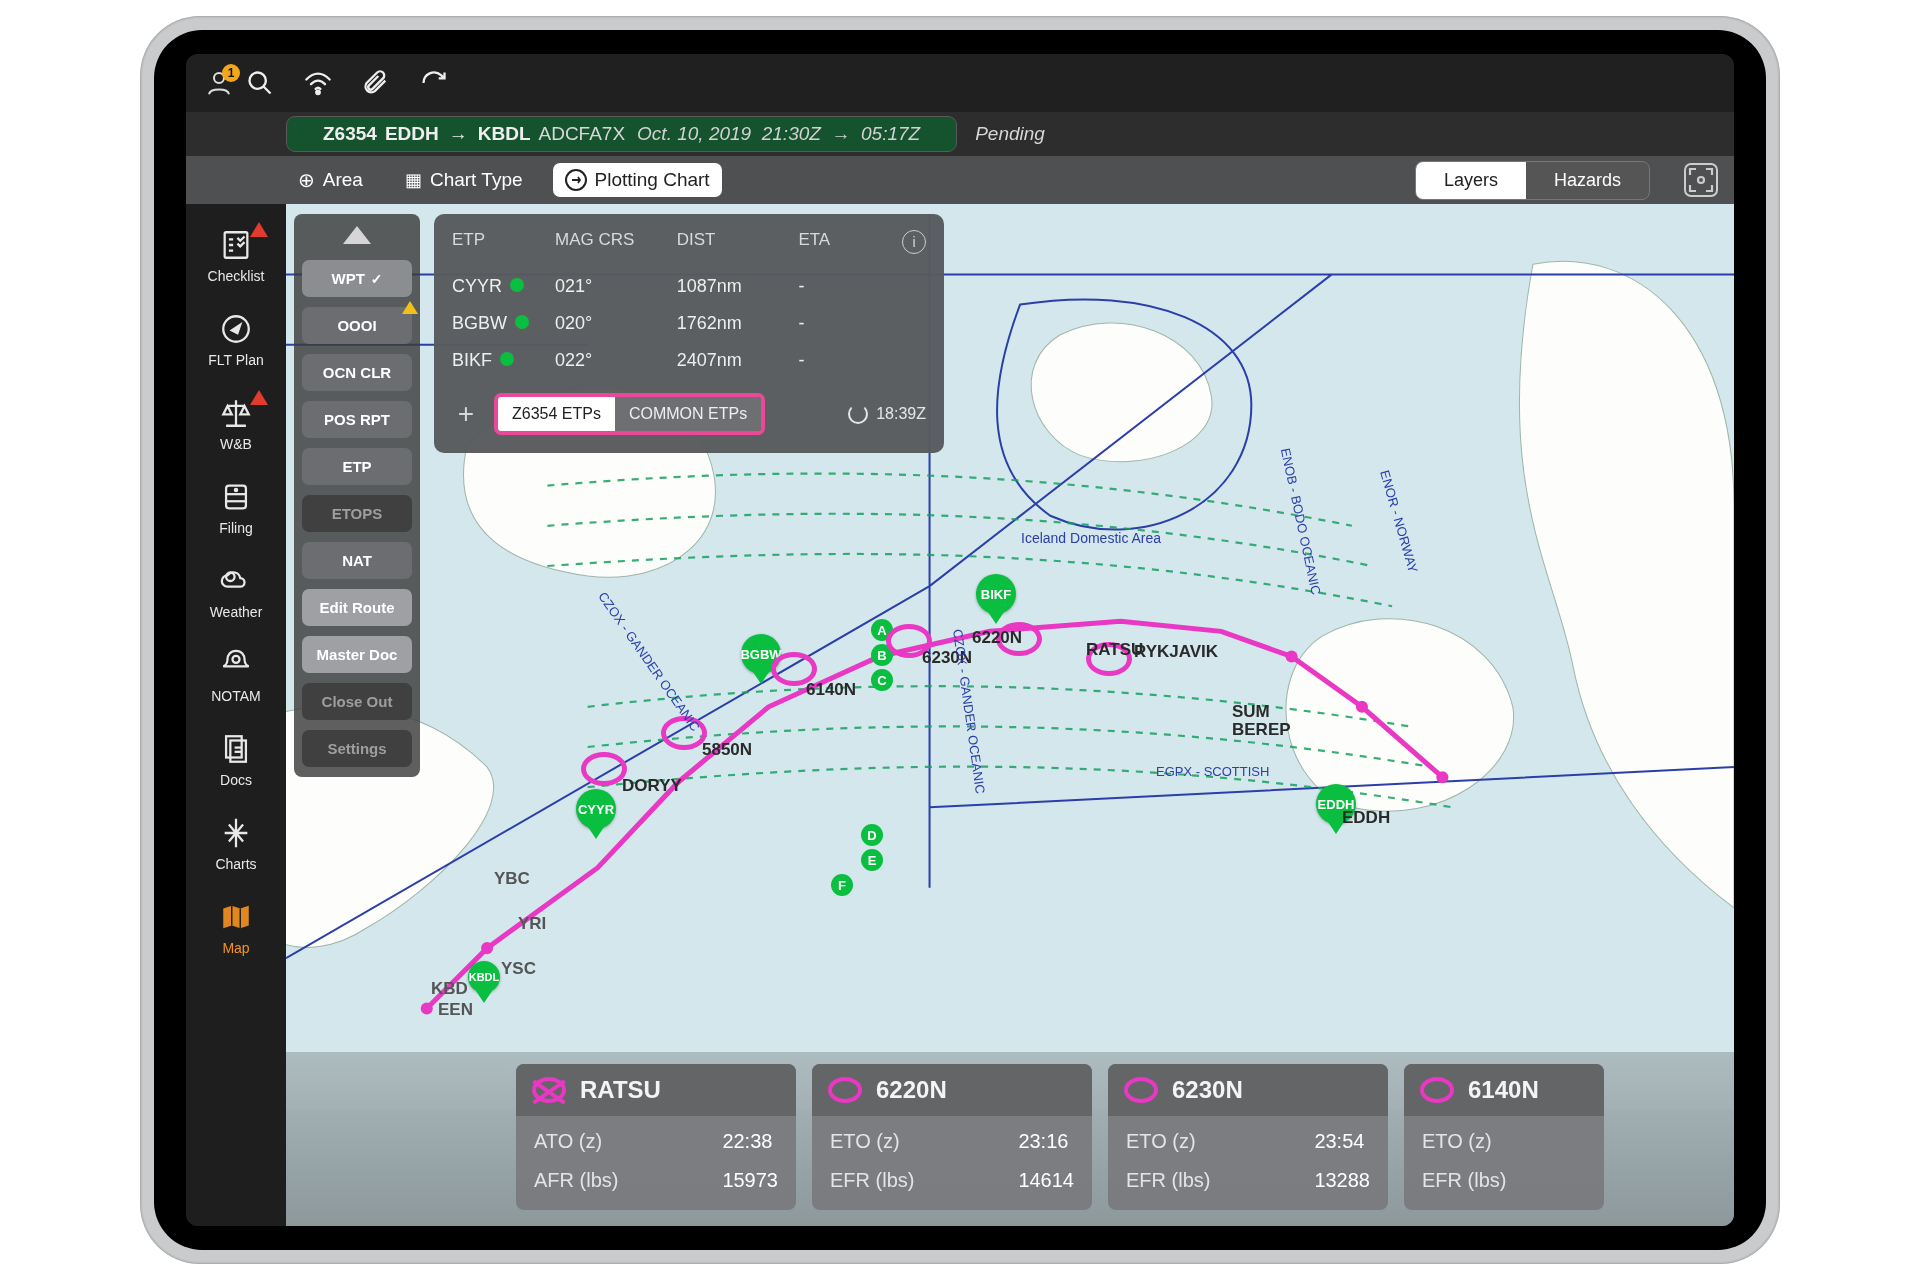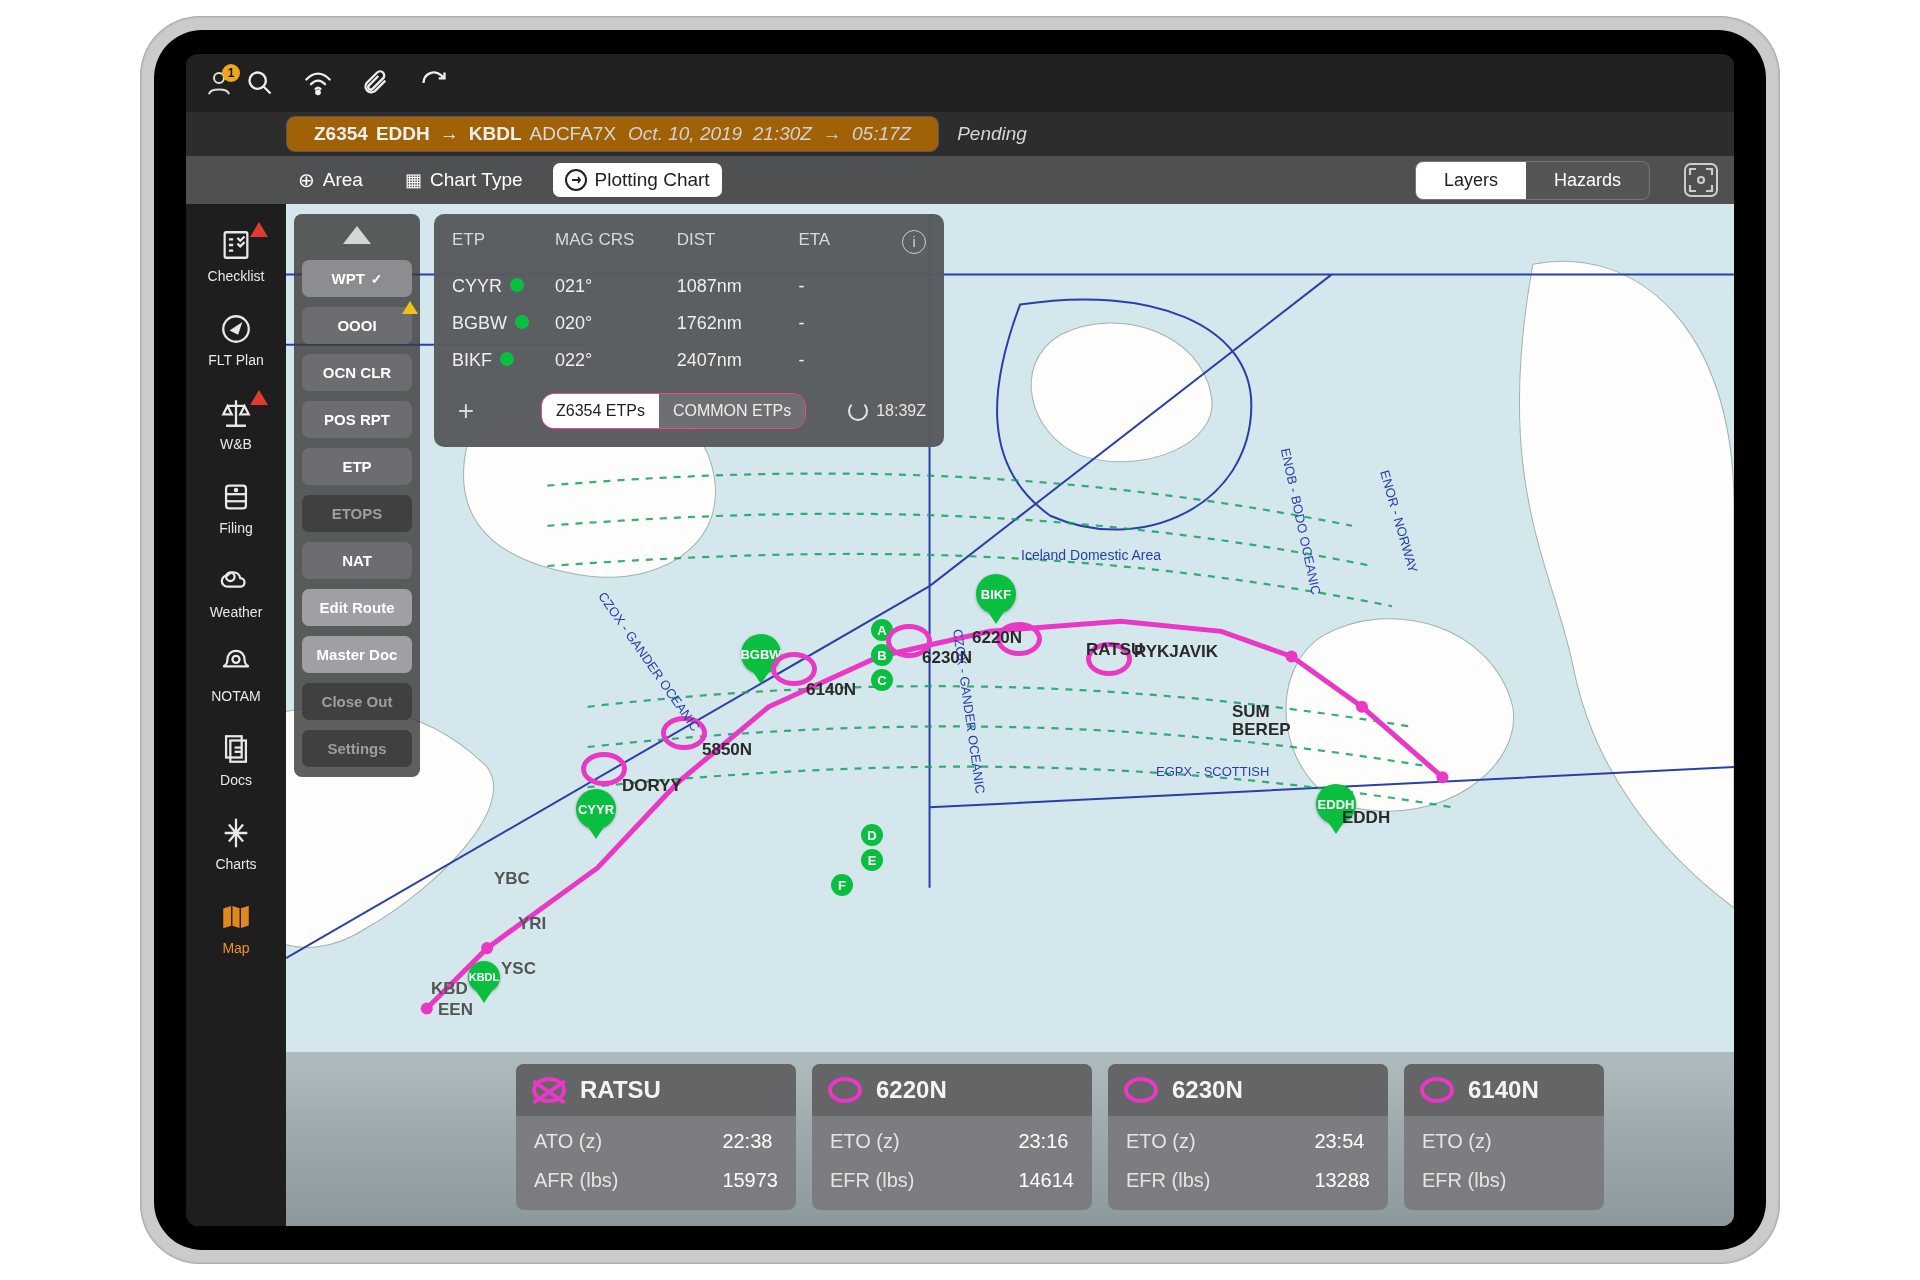--- a/index.html
+++ b/index.html
@@ -43,22 +43,22 @@
 }
 .appbar .datetime { flex: 1; text-align: center; font-size: 21px; color: #eee; }
 .appbar .right-icons { display: flex; gap: 30px; align-items: center; }
 .appbar .right-icons .ico { width: 28px; height: 28px; color: #eee; }
 
 
 .flightbar {
   height: 44px; background: #2d2d2d; display: flex; align-items: center; padding: 0 0 0 100px; color:#fff;
 }
 .flightinfo {
-  background: #a16207; border: 1px solid #595959; border-radius: 9px;
-  padding: 6px 27px; font-size: 19px; color: #eee; display: flex; align-items: center; gap: 8px; font-weight: 600;
+  background: #14532d; border: 1px solid #595959; border-radius: 9px;
+  padding: 6px 36px; font-size: 19px; color: #eee; display: flex; align-items: center; gap: 8px; font-weight: 600;
 }
 .flightinfo .arrow { margin: 0 2px; }
 .flightinfo .ac { font-weight: 400; color: #d8d8d8; }
 .flightinfo .times { font-style: italic; font-weight: 400; color: #d2d2d2; margin-left: 4px;}
 .pending { margin-left: 18px; font-style: italic; font-size: 19px; color: #d6d6d6; }
 
 
 .charttoolbar {
   height: 48px; background: #4f5052; display: flex; align-items: center; padding: 0 16px 0 100px; gap: 18px; color: #fff;
 }
@@ -122,21 +122,21 @@
 .etppanel {
   position: absolute; left: 148px; top: 10px; width: 510px; background: rgba(88,90,93,.97);
   border-radius: 10px; padding: 16px 18px 18px; color: #eee;
 }
 .etphead { display: grid; grid-template-columns: 1.1fr 1.3fr 1.3fr 1fr 34px; font-size: 17px; color:#d9d9d9; margin-bottom: 14px;}
 .etphead .info { width:24px; height:24px; border:1.6px solid #ccc; border-radius:50%; text-align:center; line-height:22px; font-size:14px; justify-self:end;}
 .etprow { display: grid; grid-template-columns: 1.1fr 1.3fr 1.3fr 1fr 34px; font-size: 18px; padding: 8px 0; align-items:center;}
 .etprow .dot { width:14px; height:14px; border-radius:50%; background:#0abf3f; display:inline-block; margin-left:8px;}
 .etpfoot { display: flex; align-items: center; gap: 14px; margin-top: 14px;}
 .etpfoot .plus { font-size: 28px; color: #d8d8d8; width: 28px; text-align:center; cursor:pointer;}
-.etpseg { display:flex; border:1px solid #ec4899; border-radius:13px; overflow:hidden;margin-left:47px;}
+.etpseg { display:flex; border:4px solid #ec4899; border-radius:7px; overflow:hidden;}
 .etpseg > div { padding: 8px 14px; font-size: 16px; cursor:pointer;}
 .etpseg > div.sel { background:#fff; color:#222;}
 .etpseg > div:not(.sel){ background:#6d6f72; color:#eee;}
 .etpfoot .refresh { margin-left:auto; display:flex; align-items:center; gap:8px; font-size:16px; color:#e6e6e6;}
 .etpfoot .rarc { width:20px; height:20px; border:2.2px solid #e6e6e6; border-top-color:transparent; border-radius:50%;}
 
 
 .cards {
   position: absolute; left: 0; right: 0; bottom: 0; display: flex; gap: 16px; padding: 12px 12px 16px 230px;
   background: linear-gradient(to top, rgba(60,60,60,.45), rgba(60,60,60,.25));
@@ -389,21 +389,21 @@
       <div class="letterdot" style="left:575px; top:645px;">E</div>
       <div class="letterdot" style="left:545px; top:670px;">F</div>
 
       <div class="ring" style="left:295px; top:548px; width:46px; height:34px;"></div>
       <div class="ring" style="left:375px; top:512px; width:46px; height:34px;"></div>
       <div class="ring" style="left:485px; top:448px; width:46px; height:34px;"></div>
       <div class="ring" style="left:600px; top:420px; width:46px; height:34px;"></div>
       <div class="ring" style="left:710px; top:418px; width:46px; height:34px;"></div>
       <div class="ring" style="left:800px; top:438px; width:46px; height:34px;"></div>
 
-      <div class="maplabel" style="left:735px; top:326px; color:#2b3ea9; font-weight:400; font-size:14px;margin-top:17px;">Iceland Domestic Area</div>
+      <div class="maplabel" style="left:735px; top:326px; color:#2b3ea9; font-weight:400; font-size:14px;">Iceland Domestic Area</div>
       <div class="maplabel" style="left:336px; top:572px;">DORYY</div>
       <div class="maplabel" style="left:416px; top:536px;">5850N</div>
       <div class="maplabel" style="left:520px; top:476px;">6140N</div>
       <div class="maplabel" style="left:636px; top:444px;">6230N</div>
       <div class="maplabel" style="left:686px; top:424px;">6220N</div>
       <div class="maplabel" style="left:800px; top:436px;">RATSU</div>
       <div class="maplabel" style="left:848px; top:438px;">RYKJAVIK</div>
       <div class="maplabel" style="left:946px; top:498px;">SUM</div>
       <div class="maplabel" style="left:946px; top:516px;">BEREP</div>
       <div class="maplabel" style="left:1056px; top:604px;">EDDH</div>

